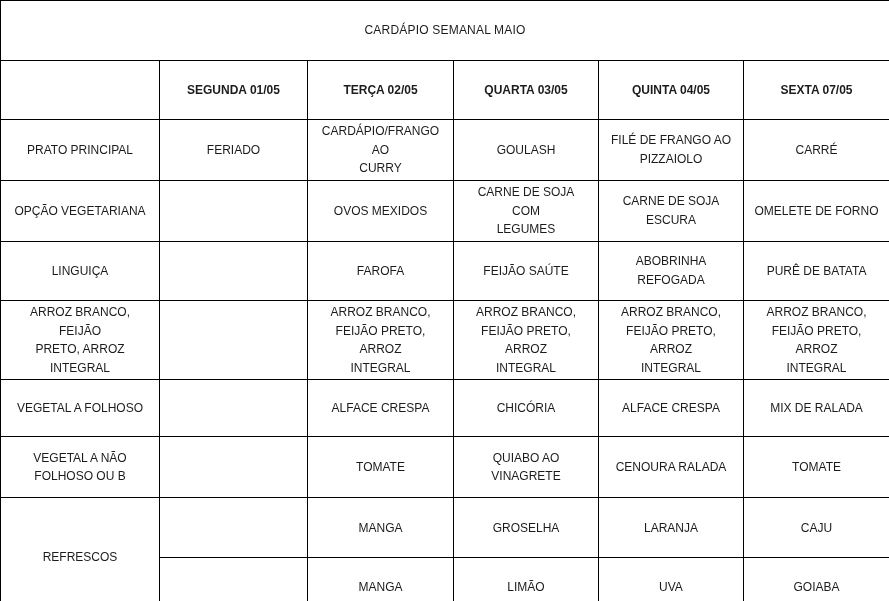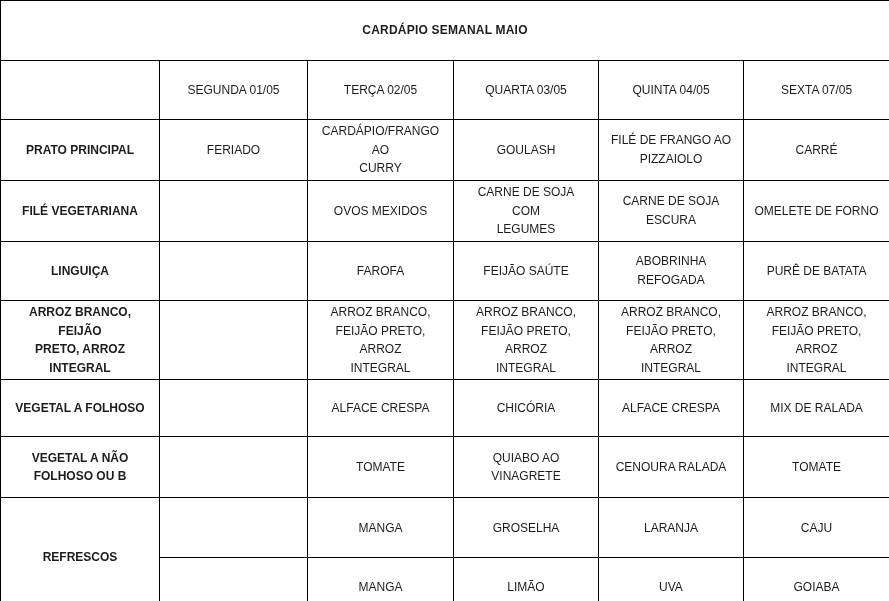--- a/index.html
+++ b/index.html
@@ -22,31 +22,31 @@
     text-align: center;
     vertical-align: middle;
     font-size: 12px;
     line-height: 1.55;
     white-space: pre-line;
     padding: 2px 10px;
     overflow: hidden;
   }
   table.menu tr.last-row td { border-bottom: 2px solid #000000; }
   td.title-cell {
-    font-weight: bold;
+    font-weight: normal;
     font-size: 14px;
     letter-spacing: 0.2px;
   }
   td.header-cell {
-    font-weight: normal;
+    font-weight: bold;
     font-size: 13px;
   }
   td.label-cell {
     text-align: left;
-    font-weight: bold;
+    font-weight: normal;
     font-size: 13px;
     padding: 2px 4px 2px 5px;
     line-height: 1.6;
   }
 </style>
 </head>
 <body>
 
 <div class="sheet">
   <table class="menu">
@@ -78,21 +78,21 @@
       <td>FERIADO</td>
       <td>CARDÁPIO/FRANGO AO
 CURRY</td>
       <td>GOULASH</td>
       <td>FILÉ DE FRANGO AO
 PIZZAIOLO</td>
       <td>CARRÉ</td>
     </tr>
 
     <tr style="height:61px">
-      <td class="label-cell">FILÉ VEGETARIANA</td>
+      <td class="label-cell">OPÇÃO VEGETARIANA</td>
       <td></td>
       <td>OVOS MEXIDOS</td>
       <td>CARNE DE SOJA COM
 LEGUMES</td>
       <td>CARNE DE SOJA
 ESCURA</td>
       <td>OMELETE DE FORNO</td>
     </tr>
 
     <tr style="height:59px">

